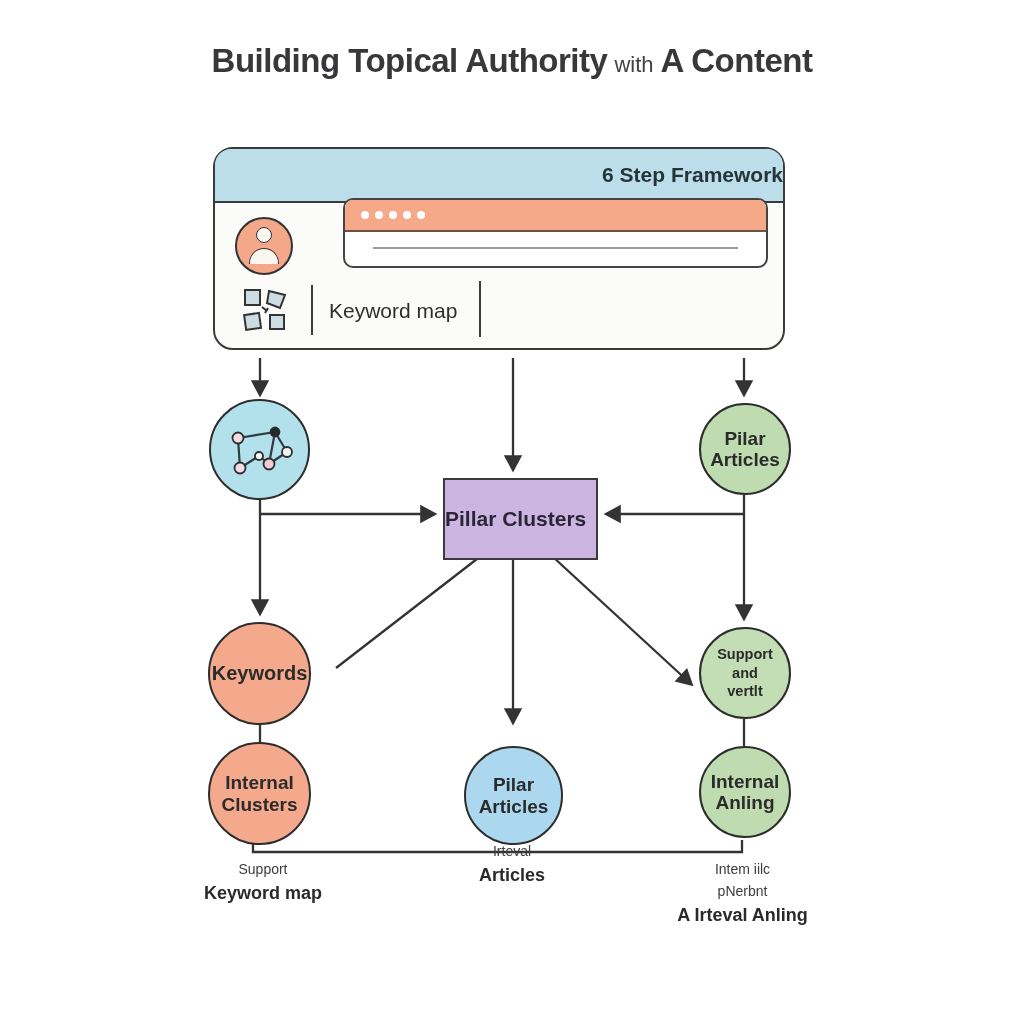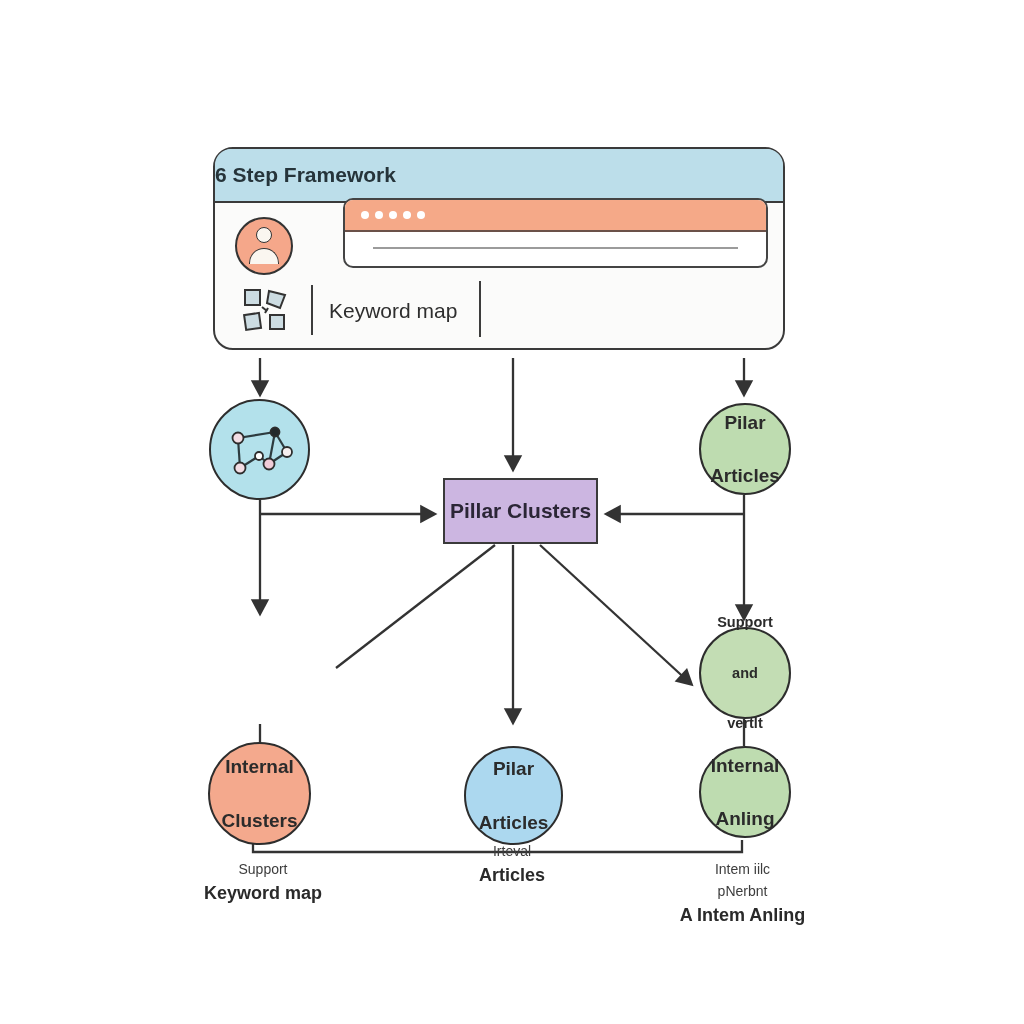--- a/index.html
+++ b/index.html
@@ -11,21 +11,21 @@
   .title{position:absolute;top:42px;left:0;width:100%;text-align:center;color:#38383a;}
   .title .big{font-size:33px;font-weight:700;letter-spacing:-0.5px;}
   .title .small{font-size:22px;font-weight:500;padding:0 7px;color:#424244;}
   
   .browser{
     position:absolute;left:213px;top:147px;width:572px;height:203px;
     border:2.5px solid #3a3a3a;border-radius:20px;background:#fbfbfa;box-sizing:border-box;
   }
   .browser-header{
     height:52px;background:#bcdeea;border-bottom:2.5px solid #3a3a3a;
-    border-radius:16px 16px 0 0;display:flex;align-items:center;justify-content:flex-start;
+    border-radius:16px 16px 0 0;display:flex;align-items:center;justify-content:flex-end;
     font-size:21px;font-weight:700;color:#26343a;
   }
   .avatar{
     position:absolute;left:20px;top:68px;width:58px;height:58px;border-radius:50%;
     background:#f5a78a;border:2px solid #333;box-sizing:border-box;
   }
   .avatar-head{
     position:absolute;left:19px;top:8px;width:16px;height:16px;border-radius:50%;
     background:#faf6f0;border:1.5px solid #333;box-sizing:border-box;
   }
@@ -46,49 +46,52 @@
   .tool-line{position:absolute;left:28px;right:28px;top:47px;height:2px;background:#9b9b9b;}
   .grid-icon{position:absolute;left:26px;top:137px;}
   .v-div{position:absolute;width:2px;background:#3c3c3c;}
   .div1{left:96px;top:136px;height:50px;}
   .div2{left:264px;top:132px;height:56px;}
   .menu-label{position:absolute;left:114px;top:150px;font-size:21px;color:#2e2e2e;font-weight:500;}
   
   .node{
     position:absolute;border-radius:50%;border:2.5px solid #2d2d2d;background:#eee;
     display:flex;flex-direction:column;align-items:center;justify-content:center;
-    text-align:center;font-weight:600;line-height:1.12;box-sizing:border-box;gap:32px;
+    text-align:center;font-weight:600;line-height:1.12;box-sizing:border-box;
   }
   .n-network{left:209px;top:399px;width:101px;height:101px;background:#b3e1eb;}
   .n-pilarclusters{left:699px;top:403px;width:92px;height:92px;background:#bedcb0;font-size:19px;}
   .n-keywords{left:208px;top:622px;width:103px;height:103px;background:#f4a98d;font-size:20px;}
   .n-support{left:699px;top:627px;width:92px;height:92px;background:#c3ddb4;font-size:14.5px;line-height:1.3;}
   .n-intart{left:208px;top:742px;width:103px;height:103px;background:#f4a98d;font-size:19px;}
   .n-pilart{left:464px;top:746px;width:99px;height:99px;background:#acd8ef;font-size:19px;}
   .n-intlink{left:699px;top:746px;width:92px;height:92px;background:#bedcb0;font-size:19px;}
   .pillar-box{
-    position:absolute;left:443px;top:478px;width:155px;height:66px;background:#ccb6e1;
-    border:2.5px solid #3a3a3a;display:flex;align-items:center;justify-content:center;
+    position:absolute;left:443px;top:478px;width:155px;height:82px;background:#ccb6e1;
+    border:2.5px solid #3a3a3a;display:flex;align-items:center;
     font-size:21px;font-weight:600;color:#2b2636;box-sizing:border-box;
   }
   
   .flows{position:absolute;left:0;top:0;width:1024px;height:1024px;}
   
   .footnote{position:absolute;text-align:center;}
   .f1{left:158px;top:858px;width:210px;}
   .f2{left:412px;top:840px;width:200px;}
   .f3{left:630px;top:858px;width:225px;}
   .footnote .sm{font-size:14px;line-height:22px;color:#3d3d3d;}
   .footnote .bold{font-size:18px;font-weight:700;color:#2a2a2a;margin-top:3px;}
 </style>
 </head>
 <body>
 
 <div id="canvas">
 
+  <div class="title">
+    <span class="big">Building Topical Authority</span><span class="small">with</span><span class="big">A Content</span>
+  </div>
 
   <svg class="flows" viewBox="0 0 1024 1024">
     <defs>
       <marker id="arr" markerWidth="9" markerHeight="9" refX="6.5" refY="4.5" orient="auto">
         <path d="M0.5,0.5 L8,4.5 L0.5,8.5 Z" fill="#333"></path>
       </marker>
     </defs>
     <g stroke="#333" stroke-width="2.3" fill="none">
       <line x1="260" y1="358" x2="260" y2="394" marker-end="url(#arr)"></line>
       <line x1="513" y1="358" x2="513" y2="469" marker-end="url(#arr)"></line>
@@ -169,20 +172,23 @@
         <circle cx="34" cy="38" r="4" fill="#ffffff"></circle>
       </g>
     </svg>
   </div>
 
   <div class="node n-pilarclusters">
     <span>Pilar</span>
     <span>Articles</span>
   </div>
 
+  <div class="node n-keywords">
+    <span>Keywords</span>
+  </div>
 
   <div class="node n-support">
     <span>Support</span>
     <span>and</span>
     <span>vertlt</span>
   </div>
 
   <div class="node n-intart">
     <span>Internal</span>
     <span>Clusters</span>
@@ -204,16 +210,16 @@
   </div>
 
   <div class="footnote f2">
     <div class="sm">Irteval</div>
     <div class="bold">Articles</div>
   </div>
 
   <div class="footnote f3">
     <div class="sm">Intem iilc</div>
     <div class="sm">pNerbnt</div>
-    <div class="bold">A Intem Anling</div>
+    <div class="bold">A Irteval Anling</div>
   </div>
 
 </div>
 
 </body></html>

